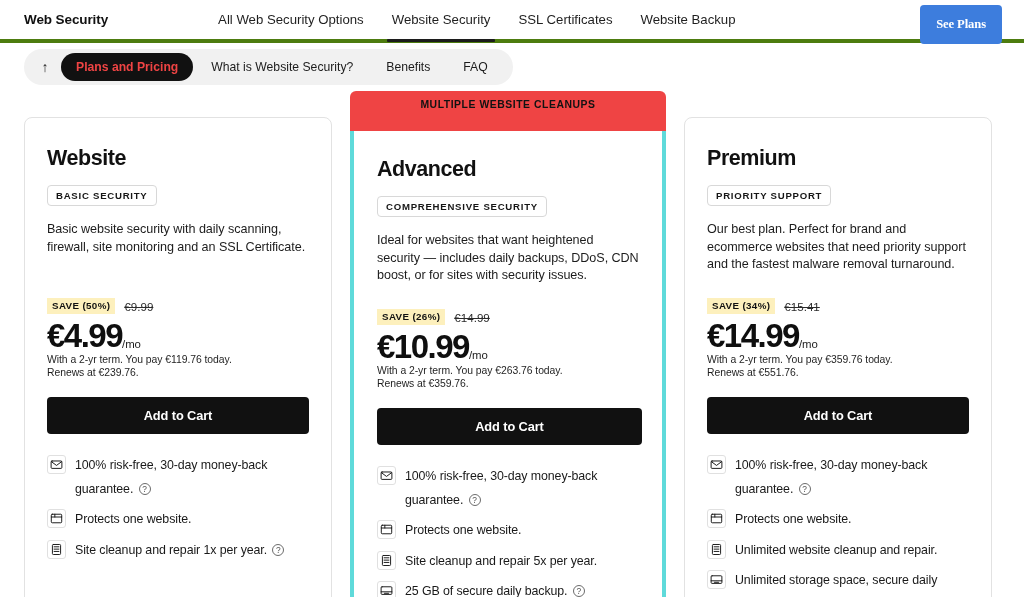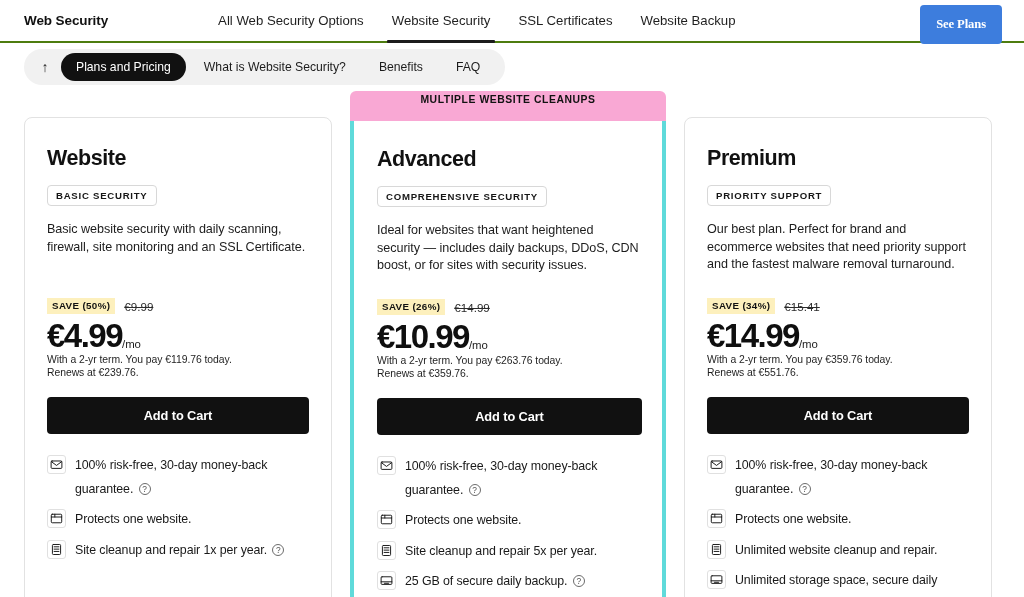--- a/index.html
+++ b/index.html
@@ -15,21 +15,21 @@
     -webkit-font-smoothing: antialiased;
   }
 
   
   .topbar {
     position: relative;
     height: 43px;
     display: flex;
     align-items: center;
     background: #ffffff;
-    border-bottom: 2px solid #4d7c0f;
+    border-bottom: 4px solid #4d7c0f;
     z-index: 40;
   }
   .brand {
     font-size: 13.5px;
     font-weight: 700;
     letter-spacing: -0.1px;
     padding-left: 24px;
     white-space: nowrap;
     color: #111;
   }
@@ -115,43 +115,43 @@
     padding: 0 15px;
     margin-left: 3px;
     border-radius: 14px;
     font-size: 12.2px;
     color: #1c1c1c;
     white-space: nowrap;
     cursor: pointer;
   }
   .pill.active {
     background: #111111;
-    color: #ffffff;
-    font-weight: 400;
+    color: #ef4444;
+    font-weight: 700;
   }
 
   
   .cards {
     position: relative;
     padding: 0 24px;
     display: flex;
     gap: 18px;
     align-items: flex-start;
   }
   .card-col {
     position: relative;
     width: 308px;
     flex: 0 0 308px;
   }
   .card-col.featured { width: 316px; flex: 0 0 316px; }
 
   .ribbon {
     position: relative;
-    height: 30px;
-    background: #f9a8d4;
+    height: 40px;
+    background: #ef4444;
     border-radius: 6px 6px 0 0;
     display: flex;
     align-items: center;
     justify-content: center;
     margin-bottom: 0;
   }
   .ribbon span {
     font-size: 10.4px;
     font-weight: 700;
     letter-spacing: 0.55px;

